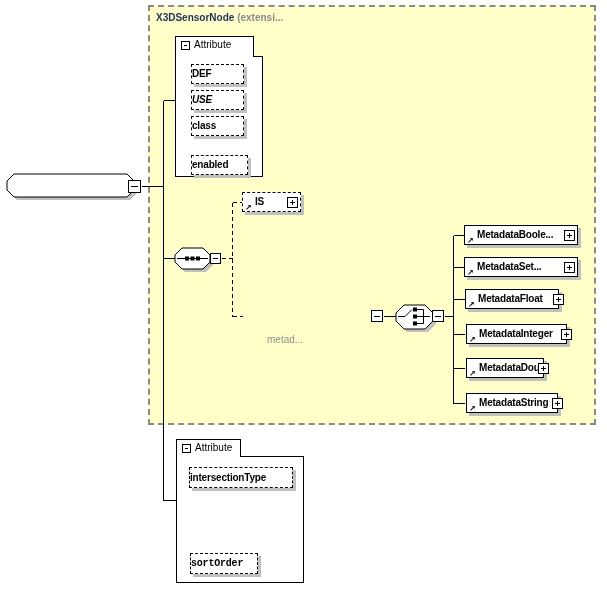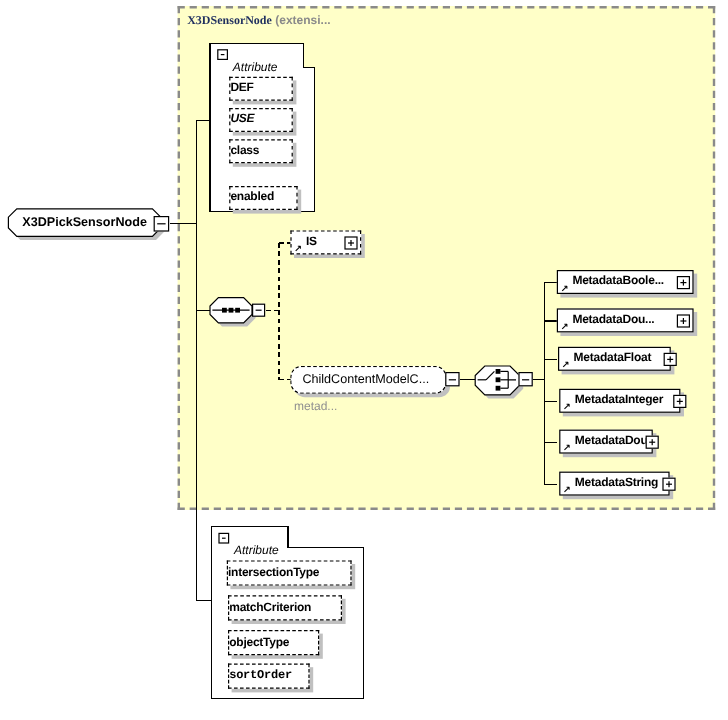--- a/index.html
+++ b/index.html
@@ -6,21 +6,21 @@
   .canvas{
     position:relative;width:607px;height:600px;background:#ffffff;
     font-family:"Liberation Sans","DejaVu Sans",sans-serif;
     -webkit-font-smoothing:antialiased;overflow:hidden;
   }
   .base-container{
     position:absolute;left:148px;top:5px;width:448px;height:420px;
     box-sizing:border-box;background:#ffffc8;border:2px dashed #8a8a8a;
   }
   .base-title{position:absolute;left:6px;top:5px;font-size:10px;white-space:nowrap;}
-  .base-title .t1{font-weight:bold;color:#1f2f5f;font-family:Liberation Serif, serif;}
+  .base-title .t1{font-weight:bold;color:#1f2f5f;}
   .base-title .t2{color:#8a8a8a;font-weight:bold;}
   .wires{position:absolute;left:0;top:0;width:607px;height:600px;}
   
   .ebox{
     position:absolute;box-sizing:border-box;background:#fff;border:1px solid #000;
     box-shadow:3px 3px 0 #c0c0c0;font-weight:bold;font-size:10px;letter-spacing:-0.2px;
     line-height:18px;padding-left:12px;white-space:nowrap;color:#000;
   }
   
   .abox{
@@ -37,22 +37,22 @@
   
   .cbox{position:absolute;box-sizing:border-box;background:#fff;border:1px solid #000;}
   .cbox::before{content:"";position:absolute;left:2px;right:2px;top:50%;height:1px;margin-top:-0.5px;background:#000;}
   .cbox.plus::after{content:"";position:absolute;top:2px;bottom:2px;left:50%;width:1px;margin-left:-0.5px;background:#000;}
   .pbox{position:absolute;width:11px;height:11px;top:4px;}
   .ref-arrow{position:absolute;left:2px;bottom:-1px;font-size:8px;font-weight:bold;line-height:8px;color:#000;}
   .root-label{
     position:absolute;left:7px;top:174px;width:127px;height:23px;text-align:center;
     line-height:23px;font-weight:bold;font-size:10.5px;color:#000;
   }
-  .tab-label{position:absolute;font-size:10px;font-style:italic;color:#000;white-space:nowrap;margin-top:12px;}
-  .note{position:absolute;font-size:10px;color:#909090;white-space:nowrap;}
+  .tab-label{position:absolute;font-size:10px;color:#000;white-space:nowrap;}
+  .note{position:absolute;font-size:10px;color:#909090;white-space:nowrap;margin-left:22px;}
 </style>
 </head>
 <body>
 
 <div class="canvas">
 
   <div class="base-container">
     <div class="base-title">
       <span class="t1">X3DSensorNode</span>
       <span class="t2">(extensi...</span>
@@ -117,51 +117,49 @@
         <path d="M417,323.5 H423.5"></path>
         <path d="M423.5,309.5 V323.5"></path>
         <path d="M423.5,316.5 H430"></path>
       </g>
       <rect x="413" y="307.5" width="4" height="4" fill="#000"></rect>
       <rect x="413" y="314.5" width="4" height="4" fill="#000"></rect>
       <rect x="413" y="321.5" width="4" height="4" fill="#000"></rect>
     </g>
   </svg>
 
-  <div class="root-label">X3DPickSensorNode</div>
   <div class="cbox" style="left:128px;top:180px;width:13px;height:13px;"></div>
 
   <div class="cbox" style="left:181px;top:41px;width:9px;height:9px;"></div>
   <div class="tab-label" style="left:194px;top:39px;">Attribute</div>
   <div class="abox" style="left:191px;top:64px;width:53px;height:20px;">DEF</div>
   <div class="abox" style="left:191px;top:90px;width:53px;height:20px;font-style:italic;">USE</div>
   <div class="abox" style="left:191px;top:116px;width:53px;height:20px;">class</div>
   <div class="abox" style="left:191px;top:142px;width:57px;height:20px;margin-top:13px;">enabled</div>
 
   <div class="cbox" style="left:210px;top:253px;width:11px;height:11px;"></div>
 
   <div class="ebox" style="left:242px;top:192px;width:59px;height:20px;border-style:dashed;">
     <span class="ref-arrow">↗</span>
     <span>IS</span>
     <span class="cbox plus pbox" style="right:2px;"></span>
   </div>
 
-  <div class="gbox" style="left:242px;top:305px;width:130px;height:23px;">ChildContentModelC...</div>
   <div class="cbox" style="left:371px;top:310px;width:12px;height:12px;"></div>
   <div class="note" style="left:245px;top:334px;">metad...</div>
   <div class="cbox" style="left:432px;top:310px;width:12px;height:12px;"></div>
 
   <div class="ebox" style="left:464px;top:225px;width:114px;height:20px;">
     <span class="ref-arrow">↗</span>
     <span>MetadataBoole...</span>
     <span class="cbox plus pbox" style="right:2px;"></span>
   </div>
   <div class="ebox" style="left:464px;top:257px;width:114px;height:20px;">
     <span class="ref-arrow">↗</span>
-    <span>MetadataDou...</span>
+    <span>MetadataSet...</span>
     <span class="cbox plus pbox" style="right:2px;"></span>
   </div>
   <div class="ebox" style="left:465px;top:289px;width:94px;height:20px;">
     <span class="ref-arrow">↗</span>
     <span>MetadataFloat</span>
     <span class="cbox plus pbox" style="right:-6px;"></span>
   </div>
   <div class="ebox" style="left:466px;top:324px;width:101px;height:20px;">
     <span class="ref-arrow">↗</span>
     <span>MetadataInteger</span>
@@ -174,17 +172,15 @@
   </div>
   <div class="ebox" style="left:466px;top:393px;width:92px;height:20px;">
     <span class="ref-arrow">↗</span>
     <span>MetadataString</span>
     <span class="cbox plus pbox" style="right:-6px;"></span>
   </div>
 
   <div class="cbox" style="left:182px;top:444px;width:9px;height:9px;"></div>
   <div class="tab-label" style="left:195px;top:442px;">Attribute</div>
   <div class="abox" style="left:189px;top:467px;width:104px;height:21px;line-height:19px;">intersectionType</div>
-  <div class="abox" style="left:190px;top:496px;width:95px;height:21px;line-height:19px;">matchCriterion</div>
-  <div class="abox" style="left:190px;top:525px;width:76px;height:21px;line-height:19px;">objectType</div>
   <div class="abox" style="left:190px;top:553px;width:68px;height:21px;line-height:19px;font-family:Liberation Mono, monospace;">sortOrder</div>
 
 </div>
 
 </body></html>

